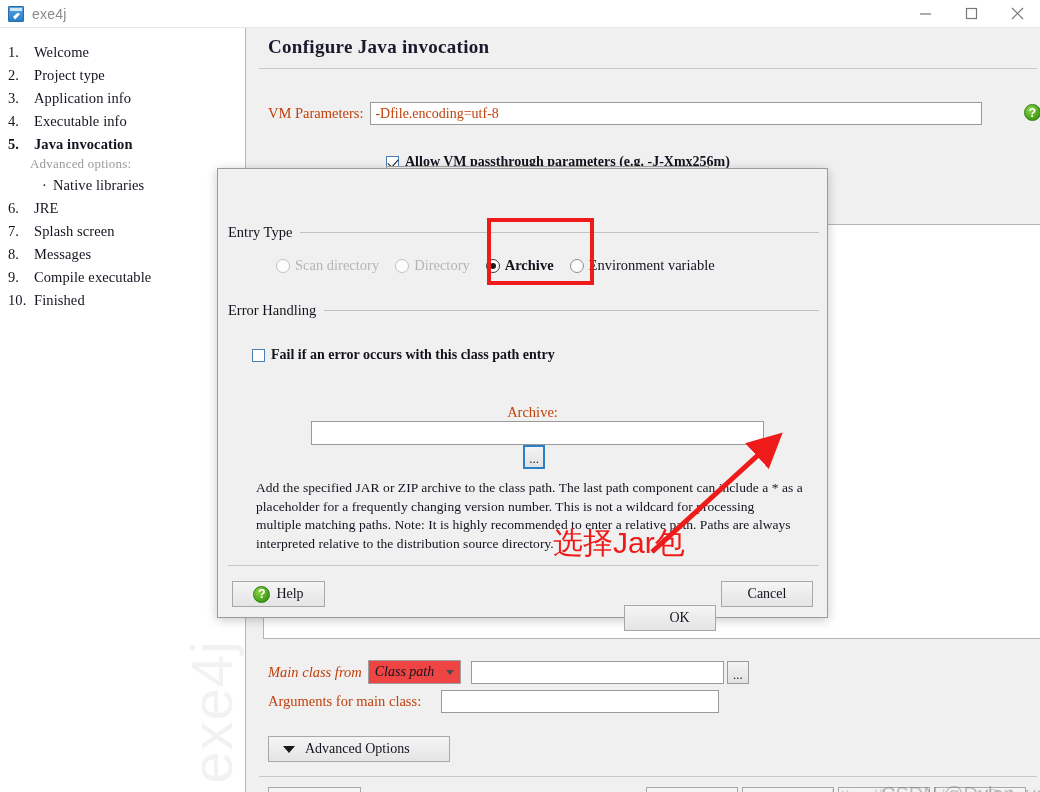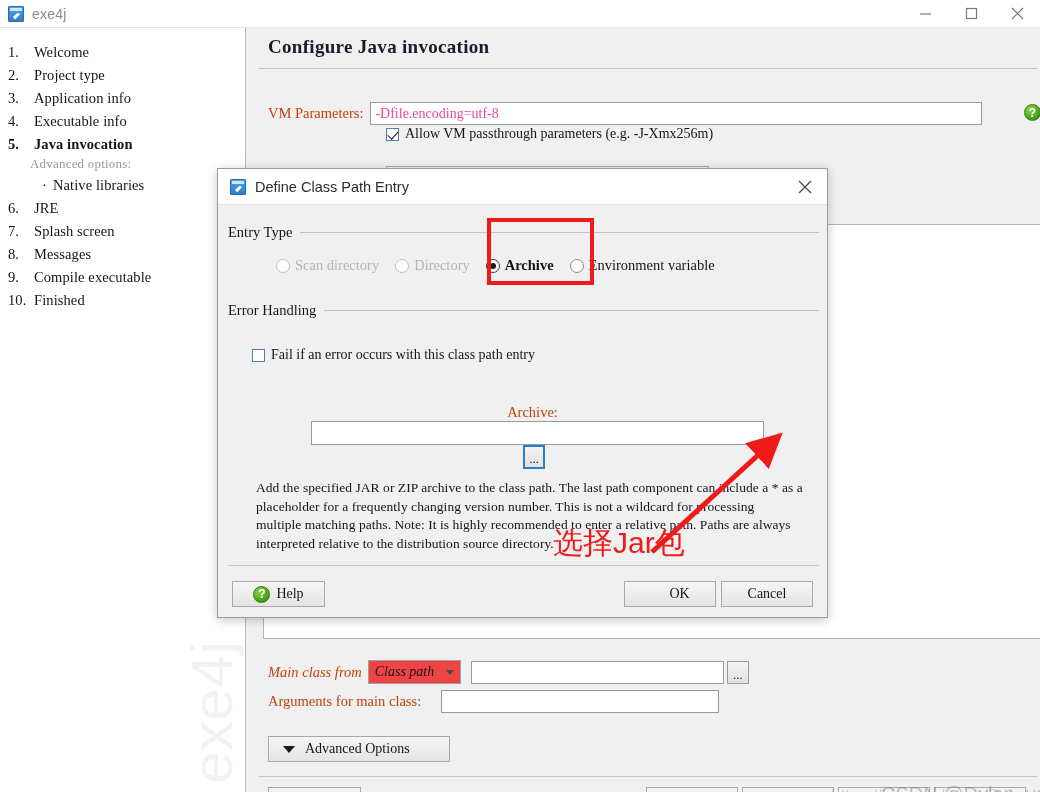--- a/index.html
+++ b/index.html
@@ -127,41 +127,41 @@
     display: flex; align-items: center;
   }
   .lbl {
     font-size: 14.5px; color: #c2410c;
   }
   .textfield {
     background: #ffffff;
     border: 1px solid #9a9a9a;
     height: 23px;
     font-size: 14px;
-    color: #ec4899;
+    color: #c2410c;
     padding: 0 4px;
     display: flex; align-items: center;
     font-family: "Liberation Serif", serif;
   }
   .helpicon {
     width: 17px; height: 17px; border-radius: 50%;
     background: radial-gradient(circle at 34% 30%, #8fd44a, #3f9d15 72%, #2e7d0d);
     border: 1px solid #2f7c0e;
     color: #ffffff; font-size: 12px; font-weight: bold;
     display: flex; align-items: center; justify-content: center;
     font-family: "Liberation Sans", sans-serif;
     line-height: 1;
   }
   .vm-help {
     position: absolute; left: 769px; top: 76px;
   }
 
   .chk-row {
-    position: absolute; left: 131px; top: 98px;
-    display: flex; align-items: center;
+    position: absolute; left: 131px; top: 126px;
+    display: flex; align-items: center; font-weight: bold;
   }
   .checkbox {
     width: 13px; height: 13px;
     border: 1px solid #4a7fb5;
     background: #ffffff;
     margin-right: 6px;
     position: relative;
     flex: 0 0 auto;
   }
   .checkbox.checked::after {
@@ -484,30 +484,20 @@
           <div class="btn">Cancel</div>
         </div>
       </div>
     </div>
 
     <div class="wm-diag" style="left:585px; top:758px; font-size:17px;">https://blog.csdn.net/Dylan_young</div>
     <div class="wm-diag" style="left:635px; top:755px; font-size:20px; color:rgba(120,120,120,.45);">CSDN @Dylan_young</div>
   </div>
 
   <div class="dialog">
-    <div class="dlg-title">
-      <div class="tb-icon"></div>
-      <div class="dlg-title-text">Define Class Path Entry</div>
-      <div class="dlg-close">
-        <svg width="16" height="16" viewBox="0 0 16 16">
-            <line x1="2" y1="2" x2="14" y2="14" stroke="#4a4a4a" stroke-width="1.2"></line>
-            <line x1="14" y1="2" x2="2" y2="14" stroke="#4a4a4a" stroke-width="1.2"></line>
-          </svg>
-      </div>
-    </div>
 
     <div class="group" style="left:10px; top:55px; width:591px;">
       <div class="group-head">
         <span>Entry Type</span>
         <span class="line"></span>
       </div>
       <div class="radio-row" style="margin-top:16px; margin-left:48px;">
         <span class="radio dim"></span>
         <span class="rlabel dim">Scan directory</span>
         <span class="radio dim"></span>
@@ -538,21 +528,21 @@
       </div>
       <div class="desc" style="margin-top:10px; margin-left:28px; width:547px;">Add the specified JAR or ZIP archive to the class path. The last path component can include a * as a placeholder for a frequently changing version number. This is not a wildcard for processing multiple matching paths. Note: It is highly recommended to enter a relative path. Paths are always interpreted relative to the distribution source directory.</div>
     </div>
 
     <div class="dlg-footer-rule"></div>
 
     <div class="btn dlg-btn btn-help" style="position:absolute; left:14px; top:412px; width:93px;">
       <span class="helpicon" style="margin-right:6px;">?</span>
       <span>Help</span>
     </div>
-    <div class="btn dlg-btn" style="position:absolute; left:406px; top:412px;padding-left:29px;">OK</div>
+    <div class="btn dlg-btn" style="position:absolute; left:406px; top:436px;padding-left:29px;">OK</div>
     <div class="btn dlg-btn" style="position:absolute; left:503px; top:412px;">Cancel</div>
   </div>
 
   <div class="anno-box"></div>
   <svg class="anno-arrow" viewBox="0 0 170 140">
     <defs>
       <marker id="ahead" markerWidth="7" markerHeight="7" refX="3" refY="3.5" orient="auto">
         <polygon points="0 0, 7 3.5, 0 7" fill="#ef1b1b"></polygon>
       </marker>
     </defs>

